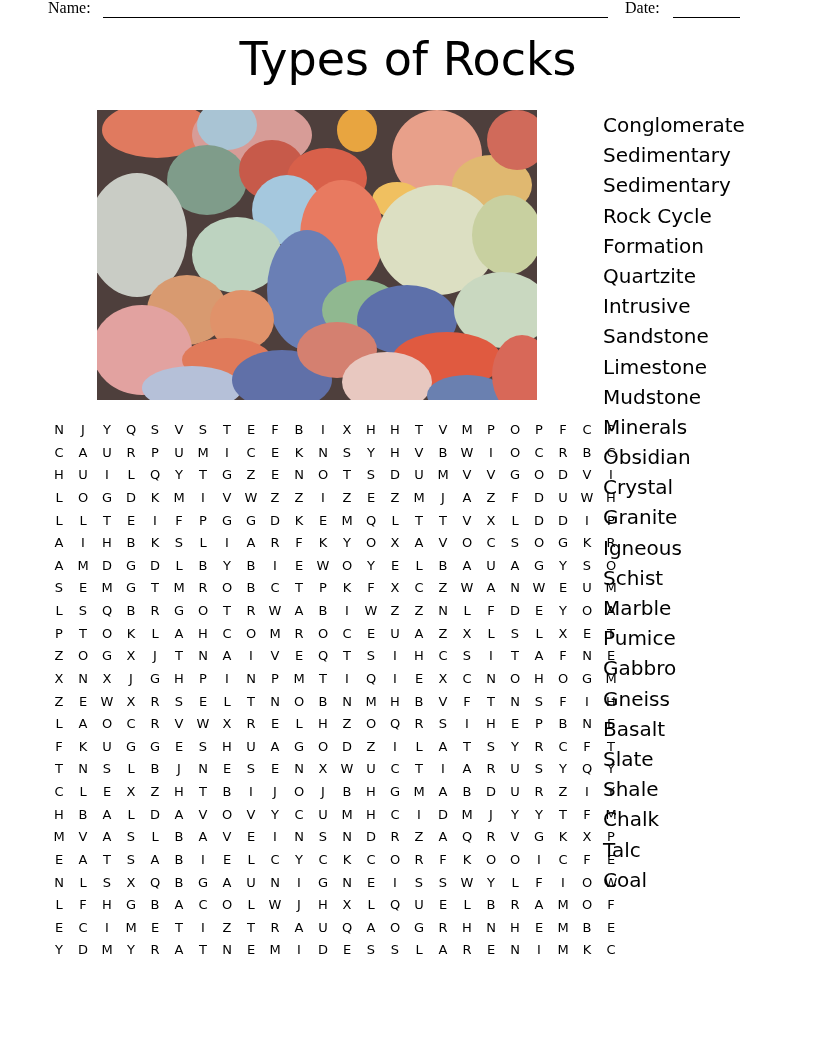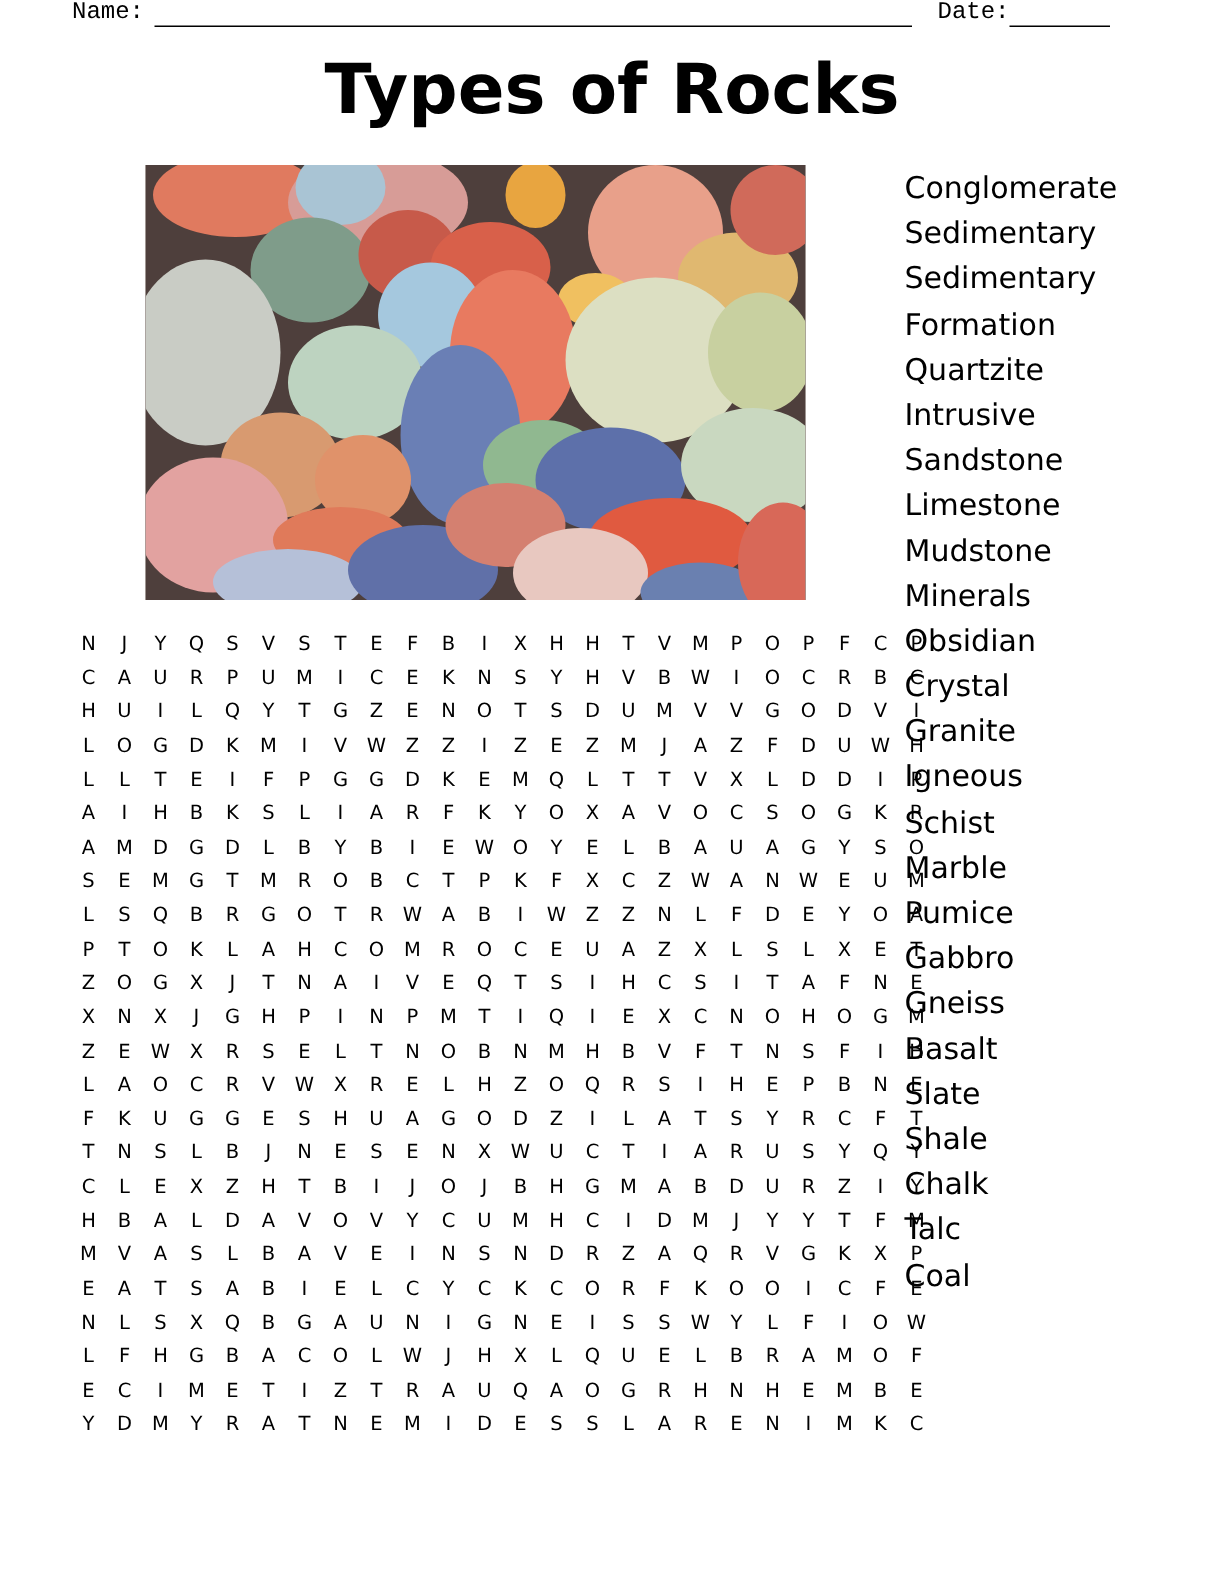--- a/index.html
+++ b/index.html
@@ -1,22 +1,22 @@
 <!DOCTYPE html>
 <html><head>
 <meta charset="utf-8">
 <style>
   html, body { margin:0; padding:0; background:#ffffff; }
   body { width:816px; height:1056px; position:relative; overflow:hidden; font-family:"DejaVu Sans", sans-serif; color:#000; }
-  .hdr { position:absolute; top:0; left:0; width:690px; height:24px; font-family:Liberation Mono, monospace; font-size:16px; }
+  .hdr { position:absolute; top:0; left:0; width:690px; height:24px; font-family:Liberation Serif, serif; font-size:16px; }
   .hdr .name-label { position:absolute; left:48px; top:-1px; }
   .hdr .name-line { position:absolute; left:103px; top:17px; width:505px; border-bottom:1px solid #000; }
   .hdr .date-label { position:absolute; left:625px; top:-1px; }
   .hdr .date-line { position:absolute; left:673px; top:17px; width:67px; border-bottom:1px solid #000; }
-  .title { position:absolute; top:32px; left:0; width:816px; text-align:center; font-size:46px; font-family:"DejaVu Sans", sans-serif; letter-spacing:0px;font-weight:bold; }
+  .title { position:absolute; top:32px; left:0; width:816px; text-align:center; font-size:46px; font-family:"DejaVu Sans", sans-serif; letter-spacing:0px; }
   .photo { position:absolute; left:97px; top:110px; width:440px; height:290px; overflow:hidden; background:#5a4a44; }
   .photo svg { display:block; }
   .grid { position:absolute; left:47px; top:419px; }
   .grid .row { height:22.63px; display:flex; }
   .grid .cell { width:24px; text-align:center; font-size:13px; line-height:22px; font-family:"DejaVu Sans", sans-serif; }
   .words { position:absolute; left:603px; top:110px; }
   .words .w { height:30.2px; font-size:20px; line-height:30px; font-family:"DejaVu Sans", sans-serif; }
 </style>
 </head>
 <body>
@@ -692,20 +692,21 @@
       <span class="cell">M</span>
       <span class="cell">K</span>
       <span class="cell">C</span>
     </div>
   </div>
 
 <div class="words" id="words">
     <div class="w">Conglomerate</div>
     <div class="w">Sedimentary</div>
     <div class="w">Sedimentary</div>
+    <div class="w">Rock Cycle</div>
     <div class="w">Formation</div>
     <div class="w">Quartzite</div>
     <div class="w">Intrusive</div>
     <div class="w">Sandstone</div>
     <div class="w">Limestone</div>
     <div class="w">Mudstone</div>
     <div class="w">Minerals</div>
     <div class="w">Obsidian</div>
     <div class="w">Crystal</div>
     <div class="w">Granite</div>

